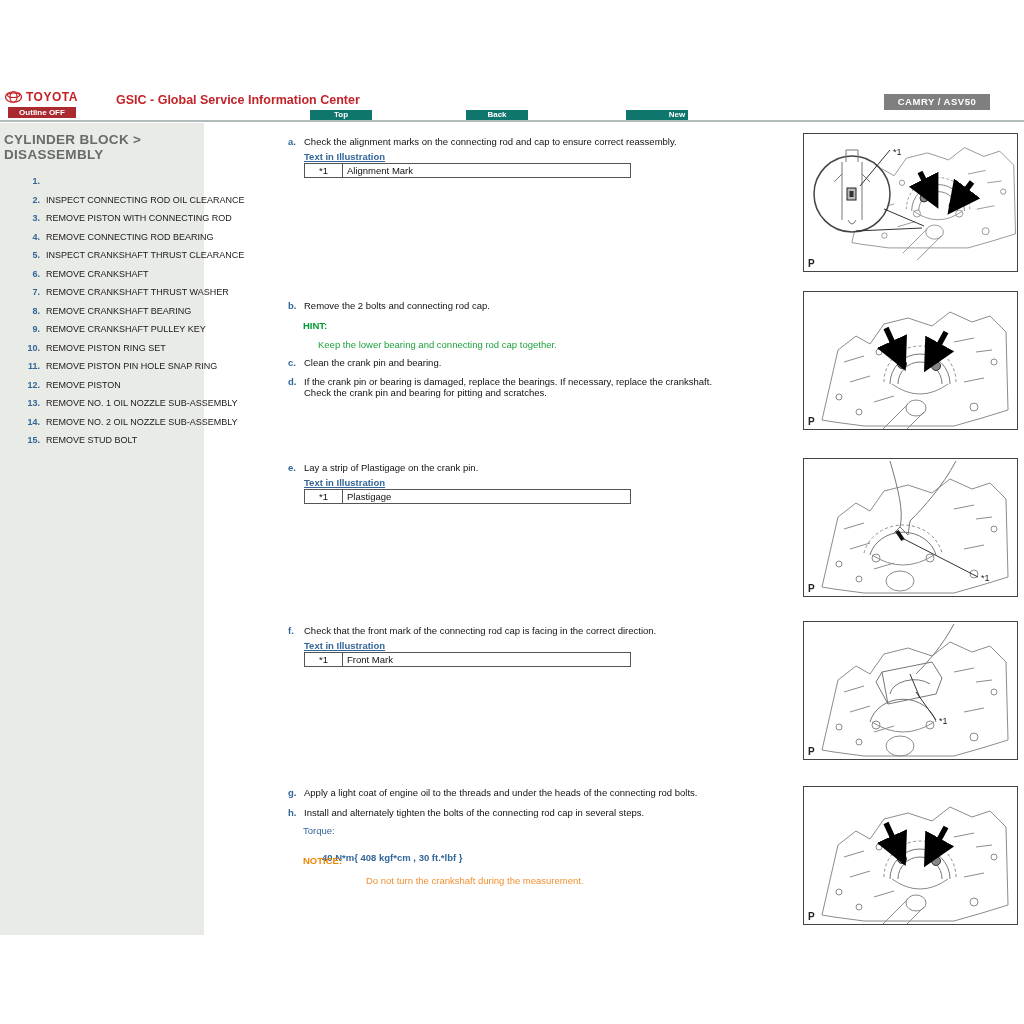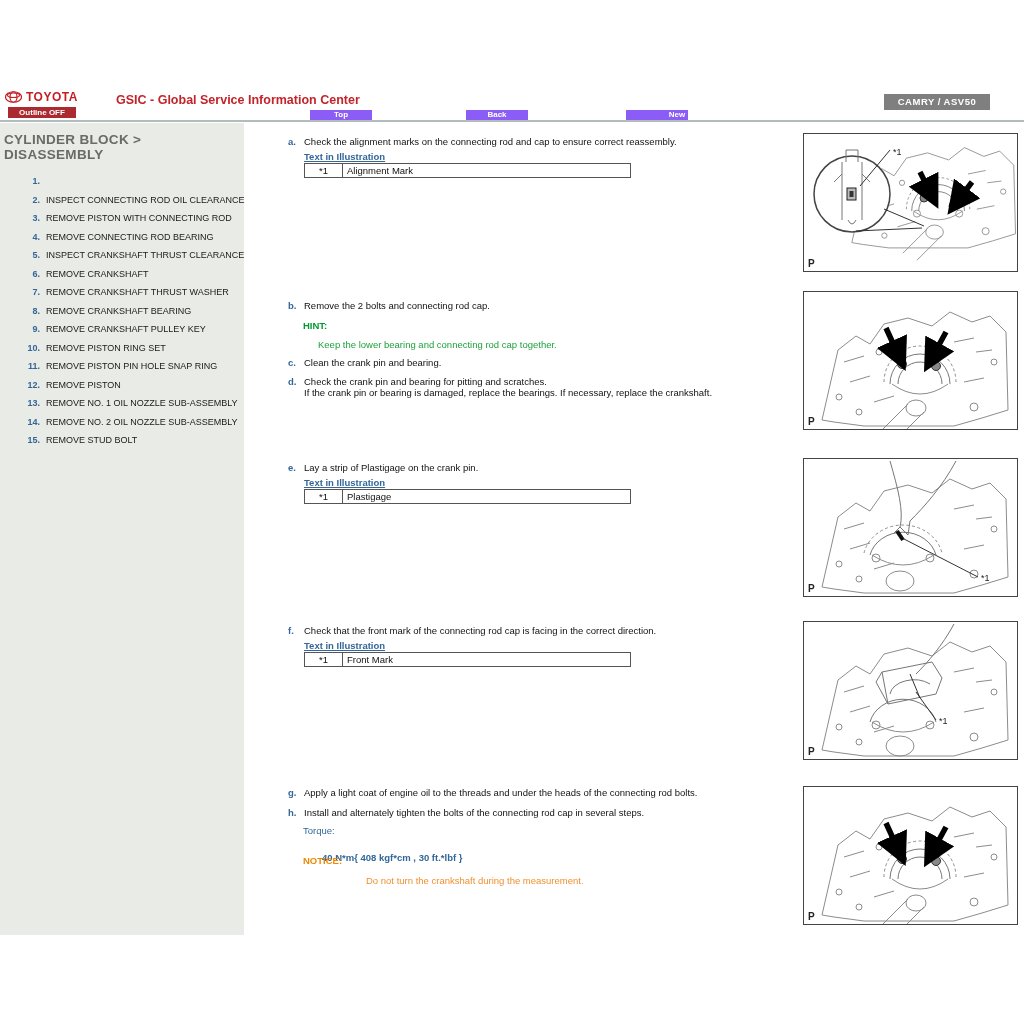--- a/index.html
+++ b/index.html
@@ -6,28 +6,28 @@
   html,body { width:1024px; height:1024px; background:#fff; font-family:"Liberation Sans", sans-serif; color:#111; }
   #page { position:relative; width:1024px; height:1024px; overflow:hidden; background:#fff; }
 
   
   .hdr { position:absolute; left:0; top:85px; width:1024px; height:36px; background:#fff; }
   .logo-wrap { position:absolute; left:5px; top:5px; display:flex; align-items:center; gap:4px; }
   .logo-text { color:#c51f24; font-weight:bold; font-size:12px; letter-spacing:0.5px; }
   .outline-btn { position:absolute; left:8px; top:22px; width:68px; height:11px; background:#ab2a30; color:#fff;
     font-size:8px; font-weight:bold; text-align:center; line-height:11px; border:none; cursor:pointer; }
   .gsic-title { position:absolute; left:116px; top:8px; color:#c2242a; font-weight:bold; font-size:12.5px; }
-  .nav-btn { position:absolute; top:25px; height:10px; width:62px; background:#8b5cf6; color:#fff; border:none;
+  .nav-btn { position:absolute; top:25px; height:10px; width:62px; background:#0f766e; color:#fff; border:none;
     font-size:8px; font-weight:bold; text-align:center; line-height:10px; cursor:pointer; }
   .vehicle-badge { position:absolute; left:884px; top:9px; width:106px; height:16px; background:#7f7f7f; color:#fff;
     font-size:9.5px; font-weight:bold; text-align:center; line-height:16px; letter-spacing:0.5px; }
   .hdr-divider { position:absolute; left:0; top:120px; width:1024px; height:2px; background:#b3bcbc; }
 
   
-  .sidebar { position:absolute; left:0; top:123px; width:244px; height:812px; background:#e8ebe6; }
+  .sidebar { position:absolute; left:0; top:123px; width:204px; height:812px; background:#e8ebe6; }
   .sb-title { position:absolute; left:4px; top:9px; font-size:13.5px; font-weight:bold; color:#686c68; letter-spacing:0.3px; }
   .sb-list { position:absolute; left:0; top:53px; width:252px; list-style:none; }
   .sb-list li { display:flex; gap:6px; margin-bottom:8px; font-size:9px; line-height:10.5px; cursor:pointer; }
   .sb-list .num { width:40px; min-width:40px; text-align:right; color:#336699; font-weight:bold; }
   .sb-list .lbl { color:#1a1a1a; }
 
   
   .step { position:absolute; left:288px; width:505px; display:flex; gap:7px; font-size:9.5px; line-height:10.5px; }
   .step .letter { color:#336699; font-weight:bold; min-width:9px; }
   .illu-label { position:absolute; left:304px; font-size:9.5px; font-weight:bold; color:#336699; text-decoration:underline; }
@@ -161,22 +161,22 @@
   <div class="hint-text" style="top:339px;">Keep the lower bearing and connecting rod cap together.</div>
 
   <div class="step" style="top:358px;">
     <span class="letter">c.</span>
     <span>Clean the crank pin and bearing.</span>
   </div>
 
   <div class="step" style="top:377px;">
     <span class="letter">d.</span>
     <span>
+      <div>If the crank pin or bearing is damaged, replace the bearings. If necessary, replace the crankshaft.</div>
       <div>Check the crank pin and bearing for pitting and scratches.</div>
-      <div>If the crank pin or bearing is damaged, replace the bearings. If necessary, replace the crankshaft.</div>
     </span>
   </div>
 
   <div class="step" style="top:463px;">
     <span class="letter">e.</span>
     <span>Lay a strip of Plastigage on the crank pin.</span>
   </div>
   <div class="illu-label" style="top:477px;">Text in Illustration</div>
   <table class="illu-table" style="top:489px;">
     <tbody>

